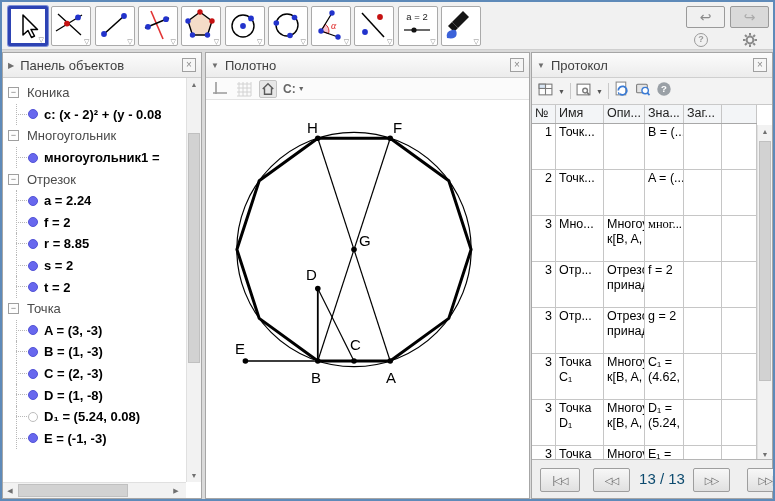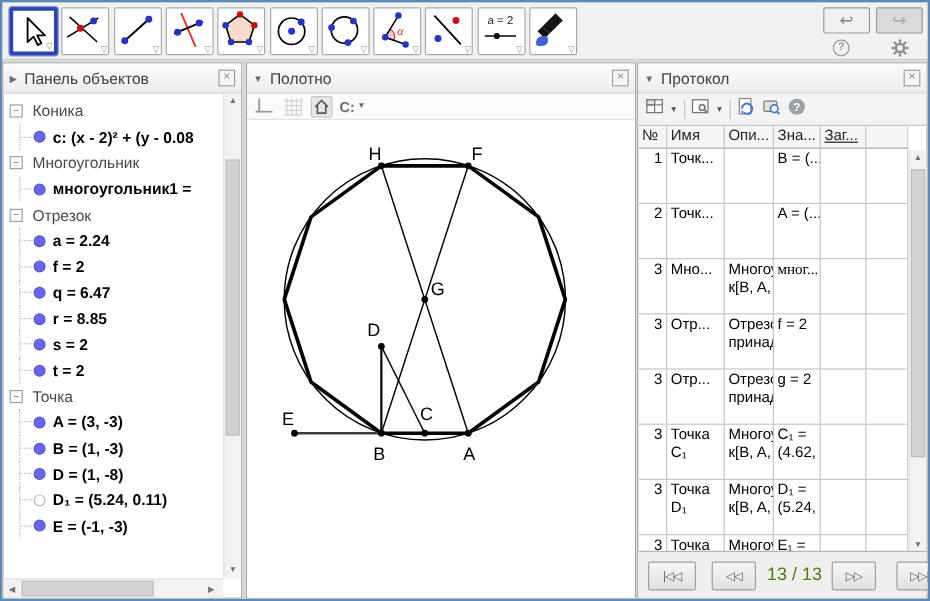--- a/index.html
+++ b/index.html
@@ -60,21 +60,21 @@
   #pp-toolbar .sep { width:1px; height:16px; background:#c9c9c9; }
   #pp-toolbar .dd { font-size:7px; color:#555; }
   #pp-table { position:absolute; left:0; top:52px; right:15px; height:356px; overflow:hidden; font-size:12.5px; }
   .pt-row { display:flex; height:46px; border-bottom:1px solid #c6c6c6; }
   .pt-head { height:19px; background:#f3f5f7; border-bottom:1px solid #a8a8a8; }
   .pt-cell { border-right:1px solid #c6c6c6; padding:1px 3px; overflow:hidden; line-height:15px; white-space:nowrap; }
   .pt-head .pt-cell { color:#222; }
   .pt-cell.num { text-align:right; }
   #pp-nav { position:absolute; left:0; bottom:0; right:0; height:39px; background:#efefef; border-top:1px solid #b5b5b5; }
   .nav-btn { position:absolute; top:8px; height:24px; background:linear-gradient(#f7f7f7,#e0e0e0); border:1px solid #9e9e9e; border-radius:2px; color:#666; font-size:10px; display:flex; align-items:center; justify-content:center; letter-spacing:-1px; }
-  #nav-pos { position:absolute; left:100px; top:10px; width:60px; text-align:center; font-size:15px; color:#4d7c0f; }
+  #nav-pos { position:absolute; left:100px; top:10px; width:60px; text-align:center; font-size:15px; color:#0c4a6e; }
 </style>
 </head>
 <body>
 
 <div id="window">
 
   <div id="toolbar">
     <div id="tool-buttons">
         <div class="tool-btn selected" style="left: 6px;">
           <svg viewBox="0 0 32 32">
@@ -224,26 +224,20 @@
         <div class="tree-row">
           <span class="vline"></span>
           <span class="hdots"></span>
           <span class="obj-dot on"></span>
           <span class="item-label">f = 2</span>
         </div>
         <div class="tree-row">
           <span class="vline"></span>
           <span class="hdots"></span>
           <span class="obj-dot on"></span>
-          <span class="item-label">q = 6.47</span>
-        </div>
-        <div class="tree-row">
-          <span class="vline"></span>
-          <span class="hdots"></span>
-          <span class="obj-dot on"></span>
           <span class="item-label">r = 8.85</span>
         </div>
         <div class="tree-row">
           <span class="vline"></span>
           <span class="hdots"></span>
           <span class="obj-dot on"></span>
           <span class="item-label">s = 2</span>
         </div>
         <div class="tree-row">
           <span class="vline"></span>
@@ -264,27 +258,33 @@
         <div class="tree-row">
           <span class="vline"></span>
           <span class="hdots"></span>
           <span class="obj-dot on"></span>
           <span class="item-label">B = (1, -3)</span>
         </div>
         <div class="tree-row">
           <span class="vline"></span>
           <span class="hdots"></span>
           <span class="obj-dot on"></span>
+          <span class="item-label">C = (2, -3)</span>
+        </div>
+        <div class="tree-row">
+          <span class="vline"></span>
+          <span class="hdots"></span>
+          <span class="obj-dot on"></span>
           <span class="item-label">D = (1, -8)</span>
         </div>
         <div class="tree-row">
           <span class="vline"></span>
           <span class="hdots"></span>
           <span class="obj-dot off"></span>
-          <span class="item-label">D₁ = (5.24, 0.11)</span>
+          <span class="item-label">D₁ = (5.24, 0.08)</span>
         </div>
         <div class="tree-row">
           <span class="vline"></span>
           <span class="hdots"></span>
           <span class="obj-dot on"></span>
           <span class="item-label">E = (-1, -3)</span>
         </div>
       </div>
     <div class="sb" id="lp-vsb">
       <span class="arr" style="top:3px;">▲</span>
@@ -405,21 +405,21 @@
           </div>
           <div class="pt-cell" style="width: 48px;">
             <div>Имя</div>
           </div>
           <div class="pt-cell" style="width: 41px;">
             <div>Опи...</div>
           </div>
           <div class="pt-cell" style="width: 39px;">
             <div>Зна...</div>
           </div>
-          <div class="pt-cell" style="width: 38px; text-decoration: underline;">
+          <div class="pt-cell" style="width: 38px;">
             <div>Заг...</div>
           </div>
           <div class="pt-cell" style="width: 35px;">
             <div></div>
           </div>
         </div>
         <div class="pt-row">
           <div class="pt-cell num" style="width: 24px;">
             <div>1</div>
           </div>

